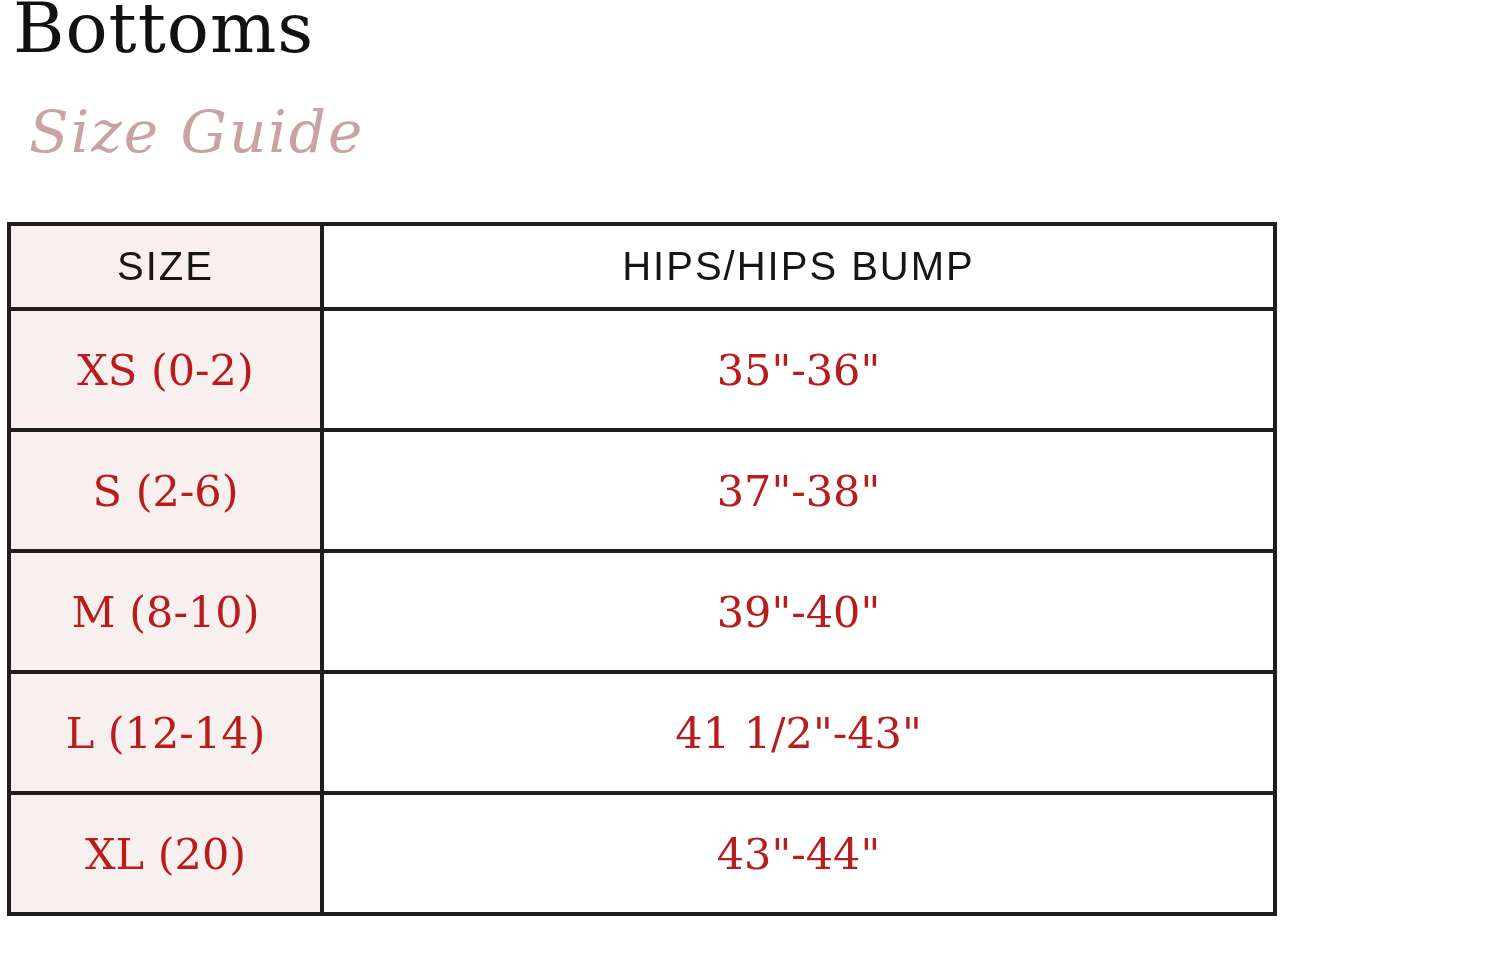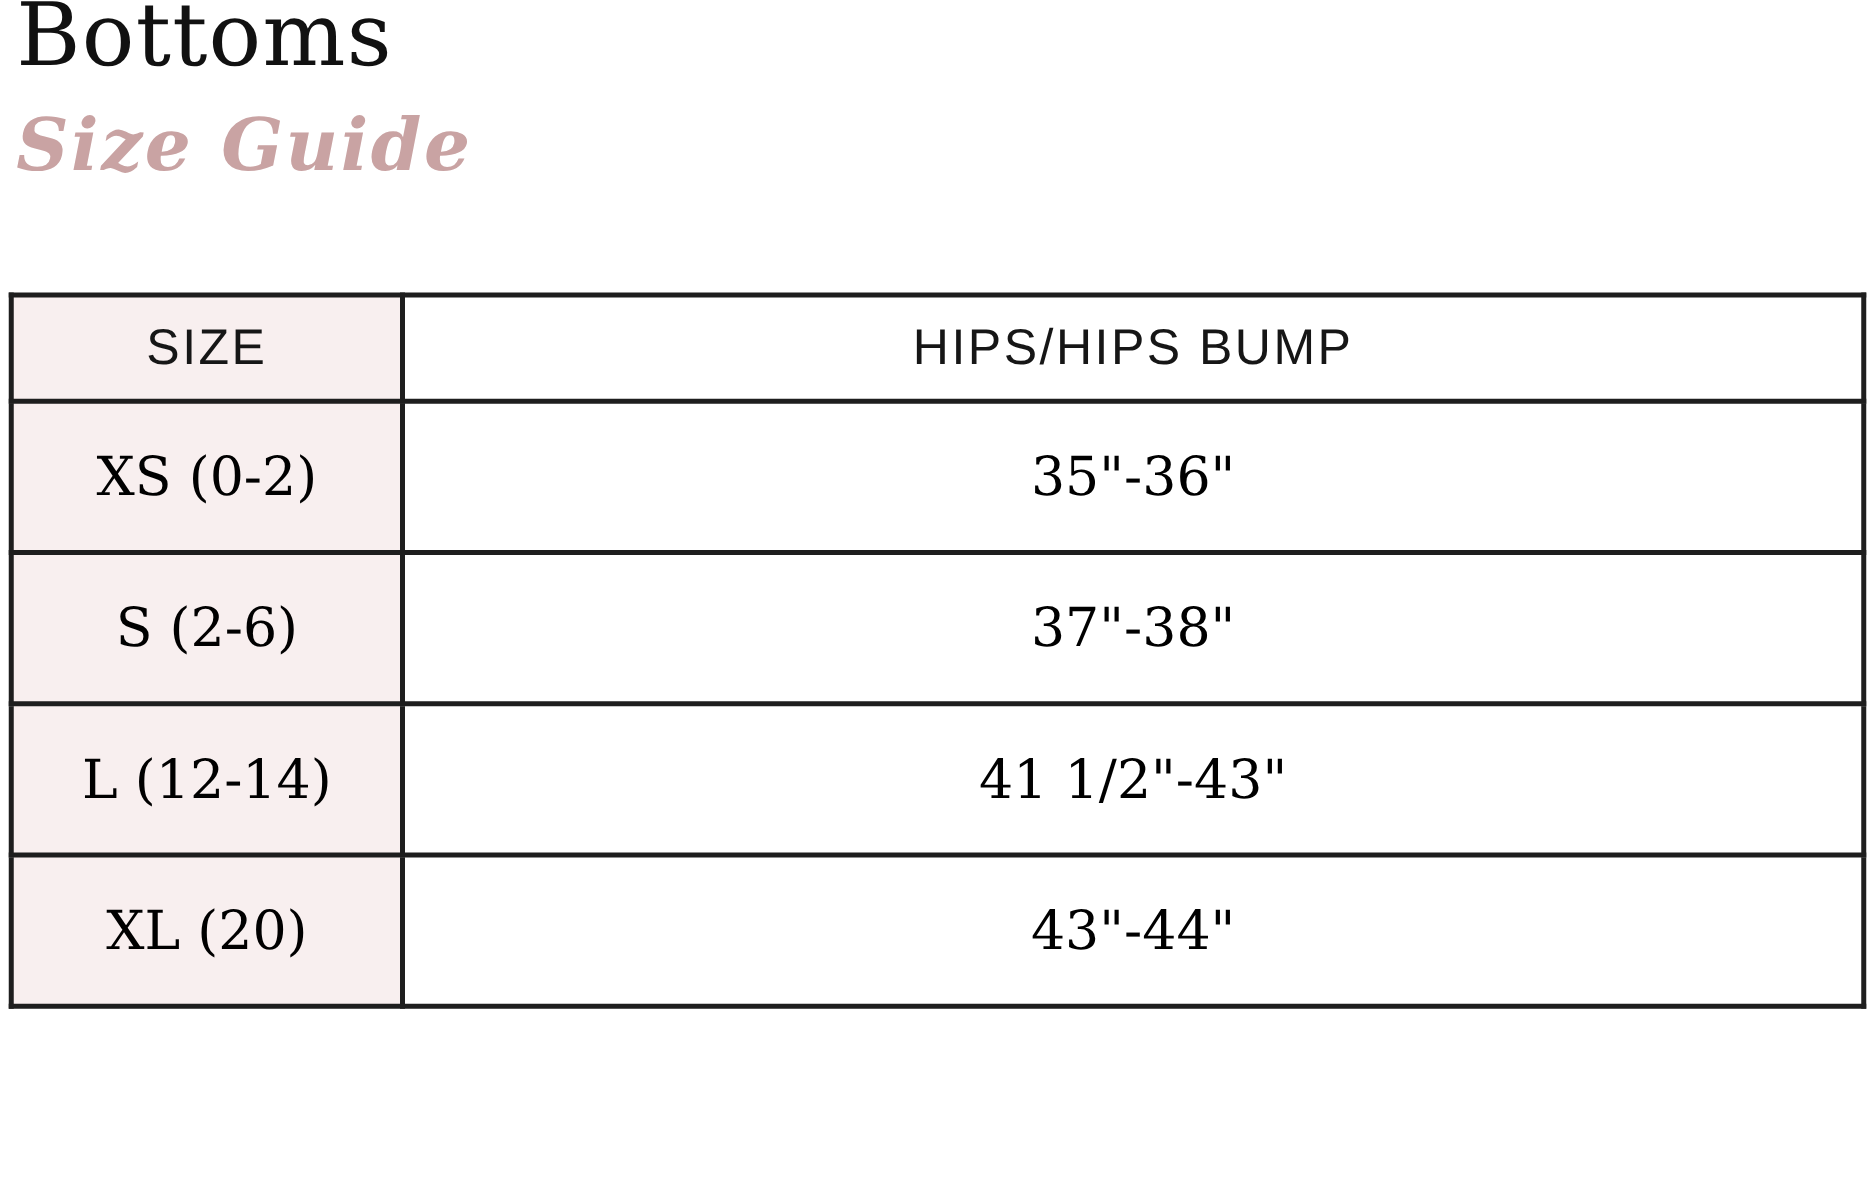--- a/index.html
+++ b/index.html
@@ -33,34 +33,34 @@
     font-weight: 400;
     font-size: 70px;
     line-height: 1.2;
     letter-spacing: 1px;
     color: var(--text-color);
   }
   .page-subtitle {
     position: absolute;
     left: 13px;
     top: 82px;
-    margin: 0;
+    margin: 16px;
     font-family: "DejaVu Serif", serif;
-    font-weight: 700;
+    font-weight: 400;
     font-style: italic;
     font-size: 58px;
     line-height: 1.2;
     letter-spacing: 2px;
     color: var(--subtitle-color);
   }
   table.size-guide {
     position: absolute;
     left: 7px;
-    top: 234px;
-    width: 1486px;
+    top: 222px;
+    width: 1270px;
     border-collapse: collapse;
     table-layout: fixed;
   }
   .size-guide th,
   .size-guide td {
     border: 4px solid var(--border-color);
     text-align: center;
     vertical-align: middle;
     padding: 0;
     background: var(--background);
@@ -72,21 +72,21 @@
     font-weight: 500;
     font-size: 40px;
     letter-spacing: 2px;
     color: #161616;
   }
   .size-guide td {
     height: 121px;
     font-family: "DejaVu Serif", serif;
     font-weight: 400;
     font-size: 43px;
-    color: #000000;
+    color: #b91c1c;
   }
   .size-guide .size-col {
     background: var(--accent-pink);
   }
 </style>
 </head>
 <body>
 
 <div class="page">
 
@@ -108,20 +108,24 @@
     <tbody>
       <tr>
         <td class="size-col">XS (0-2)</td>
         <td>35"-36"</td>
       </tr>
       <tr>
         <td class="size-col">S (2-6)</td>
         <td>37"-38"</td>
       </tr>
       <tr>
+        <td class="size-col">M (8-10)</td>
+        <td>39"-40"</td>
+      </tr>
+      <tr>
         <td class="size-col">L (12-14)</td>
         <td>41 1/2"-43"</td>
       </tr>
       <tr>
         <td class="size-col">XL (20)</td>
         <td>43"-44"</td>
       </tr>
     </tbody>
   </table>
 

